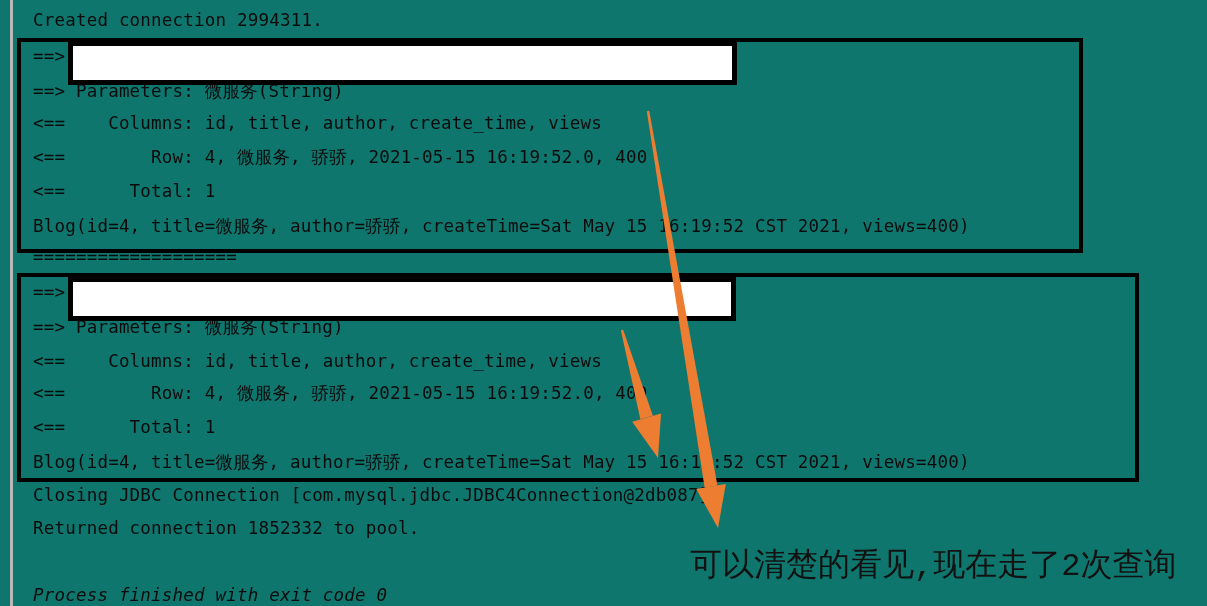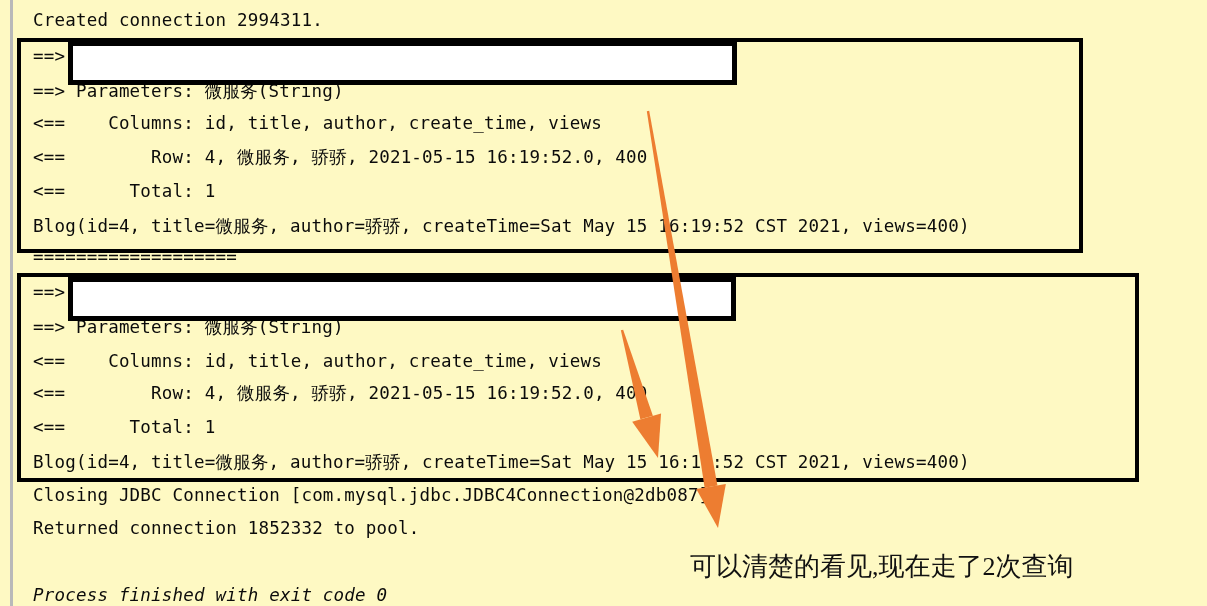--- a/index.html
+++ b/index.html
@@ -4,21 +4,21 @@
 <style>
   html, body {
     margin: 0;
     padding: 0;
     background: #ffffff;
   }
   #screen {
     position: relative;
     width: 1207px;
     height: 606px;
-    background: #fef9c3;
+    background: #0f766e;
     overflow: hidden;
     font-family: "DejaVu Sans Mono", "Liberation Mono", monospace;
   }
 
   
   .gutter-line {
     position: absolute;
     left: 10px;
     top: 0;
     width: 3px;
@@ -60,22 +60,22 @@
     left: 0; top: 0;
     width: 1207px; height: 606px;
     z-index: 6;
     pointer-events: none;
   }
 
   
   .caption {
     position: absolute;
     white-space: pre;
-    font-family: Liberation Serif, serif;
-    font-size: 26px;
+    font-family: Liberation Mono, monospace;
+    font-size: 32px;
     line-height: 30px;
     color: #111111;
     z-index: 7;
   }
 </style>
 </head>
 <body>
 
 <div id="screen">
 

